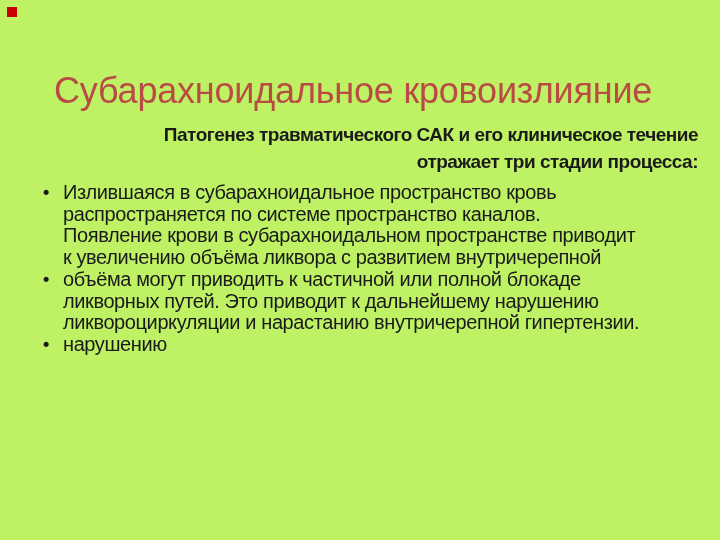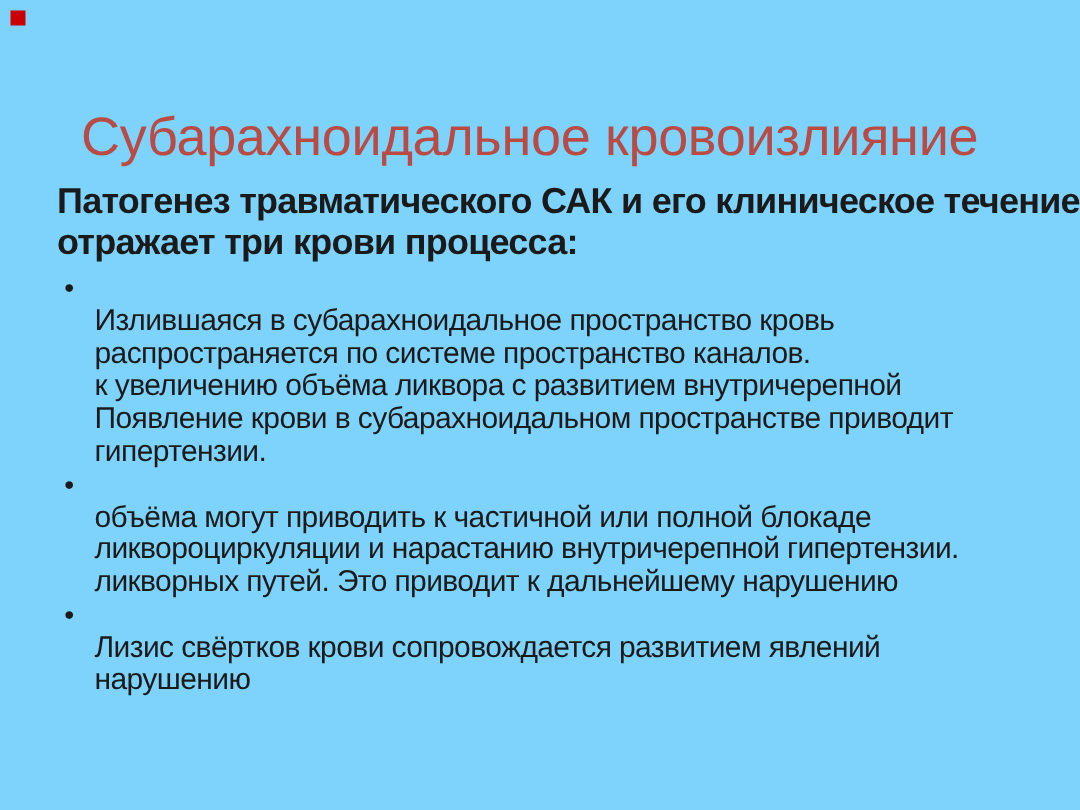--- a/index.html
+++ b/index.html
@@ -4,21 +4,21 @@
 <style>
   html, body {
     margin: 0;
     padding: 0;
     background: #ffffff;
   }
   .slide {
     position: relative;
     width: 720px;
     height: 540px;
-    background: #7dd3fc;
+    background: #bef264;
     overflow: hidden;
     font-family: "Liberation Sans", sans-serif;
   }
   .accent-square {
     position: absolute;
     left: 7px;
     top: 7px;
     width: 10px;
     height: 10px;
     background: #cc0000;
@@ -35,44 +35,44 @@
     white-space: nowrap;
   }
   .body-block {
     position: absolute;
     left: 38px;
     top: 121px;
     width: 660px;
     color: #1a1a1a;
   }
   .intro-line {
-    font-size: 24px;
+    font-size: 19px;
     line-height: 27px;
     font-weight: 700;
     letter-spacing: -0.5px;
     white-space: nowrap;
+    text-align: right;
   }
   .bullet-list {
     margin-top: 7px;
   }
   .bullet-item {
     display: flex;
     align-items: flex-start;
   }
   .bullet-marker {
     flex: 0 0 25px;
     font-size: 18px;
     line-height: 21.7px;
     padding-left: 5px;
     box-sizing: border-box;
     font-weight: 700;
   }
   .bullet-lines {
     flex: 1 1 auto;
-    margin-top: 22px;
   }
   .bullet-line {
     font-size: 20px;
     line-height: 21.7px;
     font-weight: 400;
     letter-spacing: -0.4px;
     white-space: nowrap;
   }
 </style>
 </head>
@@ -81,48 +81,46 @@
 <div class="slide">
 
   <div class="accent-square"></div>
 
   <h1 class="slide-title">Субарахноидальное кровоизлияние</h1>
 
   <div class="body-block">
 
     <div>
       <div class="intro-line">Патогенез травматического САК и его клиническое течение</div>
-      <div class="intro-line">отражает три крови процесса:</div>
+      <div class="intro-line">отражает три стадии процесса:</div>
     </div>
 
     <div class="bullet-list">
 
       <div class="bullet-item">
         <div class="bullet-marker">•</div>
         <div class="bullet-lines">
           <div class="bullet-line">Излившаяся в субарахноидальное пространство кровь</div>
           <div class="bullet-line">распространяется по системе пространство каналов.</div>
+          <div class="bullet-line">Появление крови в субарахноидальном пространстве приводит</div>
           <div class="bullet-line">к увеличению объёма ликвора с развитием внутричерепной</div>
-          <div class="bullet-line">Появление крови в субарахноидальном пространстве приводит</div>
-          <div class="bullet-line">гипертензии.</div>
         </div>
       </div>
 
       <div class="bullet-item">
         <div class="bullet-marker">•</div>
         <div class="bullet-lines">
           <div class="bullet-line">объёма могут приводить к частичной или полной блокаде</div>
+          <div class="bullet-line">ликворных путей. Это приводит к дальнейшему нарушению</div>
           <div class="bullet-line">ликвороциркуляции и нарастанию внутричерепной гипертензии.</div>
-          <div class="bullet-line">ликворных путей. Это приводит к дальнейшему нарушению</div>
         </div>
       </div>
 
       <div class="bullet-item">
         <div class="bullet-marker">•</div>
         <div class="bullet-lines">
-          <div class="bullet-line">Лизис свёртков крови сопровождается развитием явлений</div>
           <div class="bullet-line">нарушению</div>
         </div>
       </div>
 
     </div>
   </div>
 </div>
 
 </body></html>

